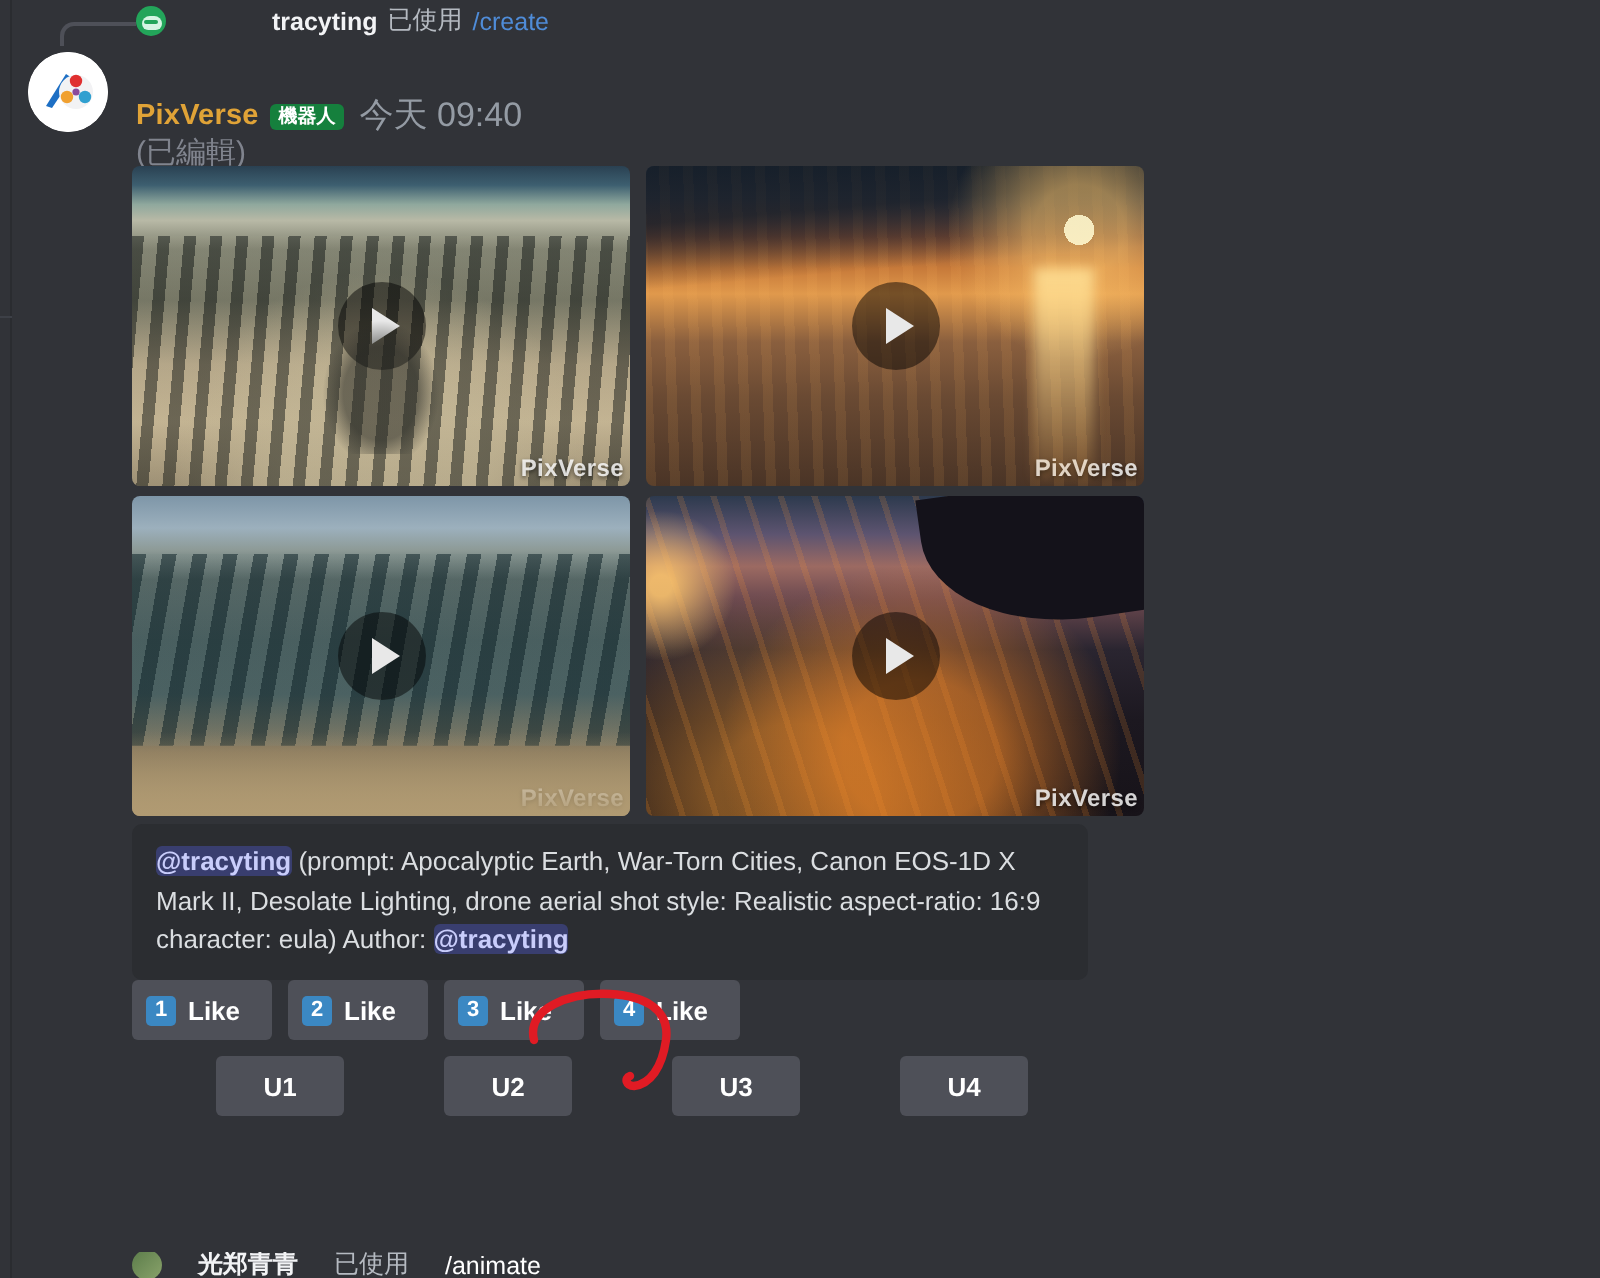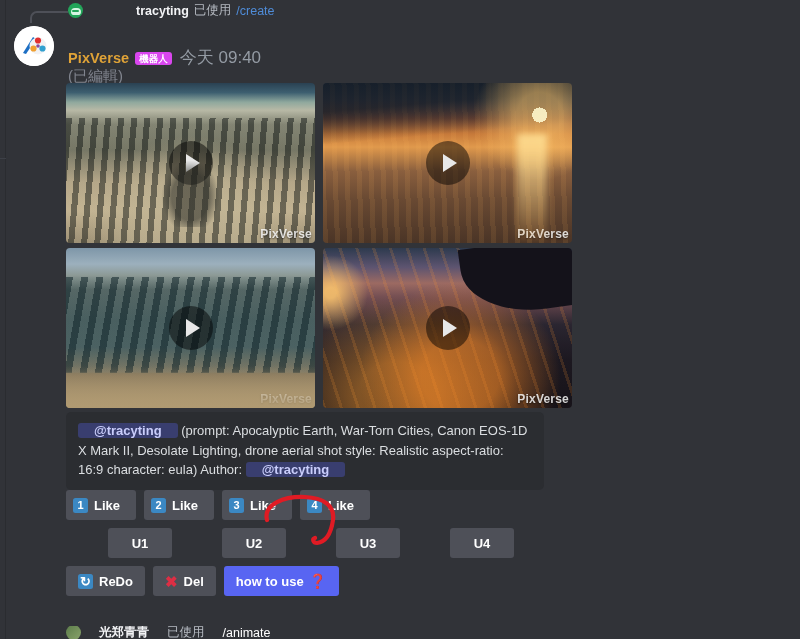--- a/index.html
+++ b/index.html
@@ -64,21 +64,21 @@
     width: 40px; height: 40px; border-radius: 50%;
     background: #ffffff; overflow: hidden;
   }
 
   .msg-header {
     position: absolute; left: 68px; top: 24px;
     display: flex; align-items: center; gap: 6px; white-space: nowrap;
   }
   .bot-name { color: #e0a337; font-weight: bold; font-size: 14.5px; letter-spacing: .1px; }
   .bot-tag {
-    background: #d946ef; color: #fff; font-size: 9.5px; font-weight: bold;
+    background: #15803d; color: #fff; font-size: 9.5px; font-weight: bold;
     border-radius: 3px; padding: 1.5px 4px 2px; line-height: 1;
     position: relative; top: 1px;
   }
   .timestamp { color: #949ba4; font-size: 17px; margin-left: 2px; }
   .edited-mark {
     position: absolute; left: 68px; top: 45px;
     color: #80848e; font-size: 15px;
   }
 
   
@@ -174,21 +174,21 @@
   .prompt-block {
     position: absolute; left: 66px; top: 390px;
     width: 478px; padding: 9px 12px 10px;
     background: #2b2d31; border-radius: 5px;
   }
   .prompt-text {
     color: #dbdee1; font-size: 13px; line-height: 19.5px;
   }
   .mention {
     background: rgba(88,101,242,.32); color: #c9cdfb;
-    border-radius: 3px; padding: 0 16px; font-weight: bold;
+    border-radius: 3px; padding: 0 0; font-weight: bold;
     cursor: pointer;
   }
 
   
   .btn-rows { position: absolute; left: 66px; top: 468px; }
   .btn-row { display: flex; gap: 8px; margin-bottom: 8px; }
   .dbtn {
     height: 30px; border-radius: 3px;
     background: #4e5058; color: #ffffff;
     font-size: 13px; font-weight: bold;
@@ -326,34 +326,20 @@
       </div>
 
       <div class="btn-row">
         <button class="dbtn w-uv">U1</button>
         <button class="dbtn w-uv">U2</button>
         <button class="dbtn w-uv">U3</button>
         <button class="dbtn w-uv">U4</button>
       </div>
 
 
-      <div class="btn-row">
-        <button class="dbtn">
-          <span class="ico-redo"></span>
-          <span>ReDo</span>
-        </button>
-        <button class="dbtn">
-          <span class="ico-x">✖</span>
-          <span>Del</span>
-        </button>
-        <button class="dbtn primary">
-          <span>how to use</span>
-          <span class="ico-q">❓</span>
-        </button>
-      </div>
 
     </div>
   </div>
 
   <svg class="annotation" viewBox="0 0 82 52">
     <path d="M12 26 C8 10, 30 2, 50 3 C68 4, 80 11, 78 26 C76 40, 70 48, 62 49 C58 49, 57 45, 60 44" fill="none" stroke="#e01b24" stroke-width="4.2" stroke-linecap="round" stroke-linejoin="round"></path>
   </svg>
 
   <div class="next-msg">
     <span class="next-avatar"></span>

